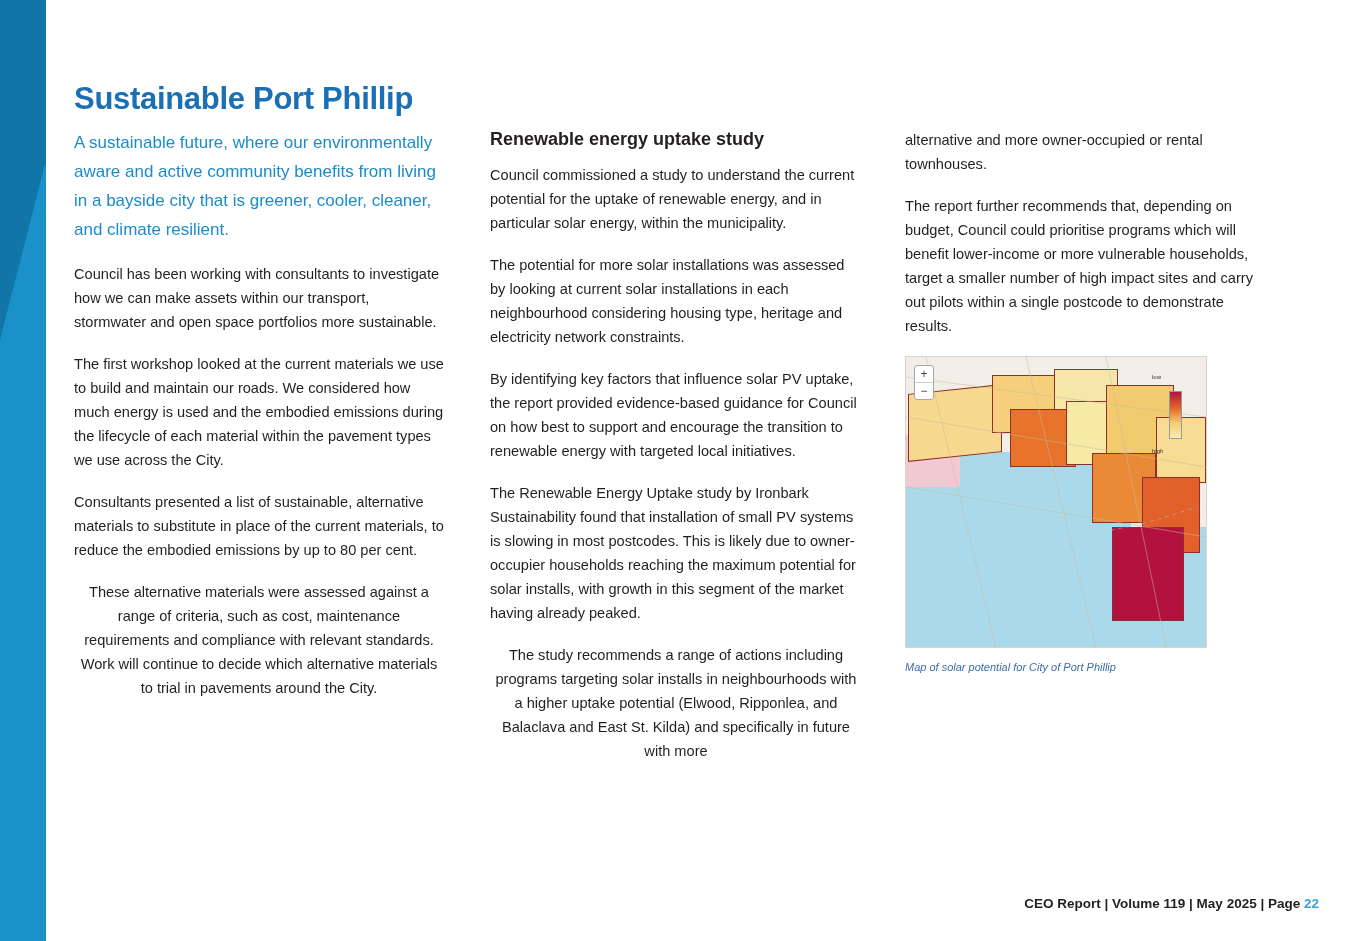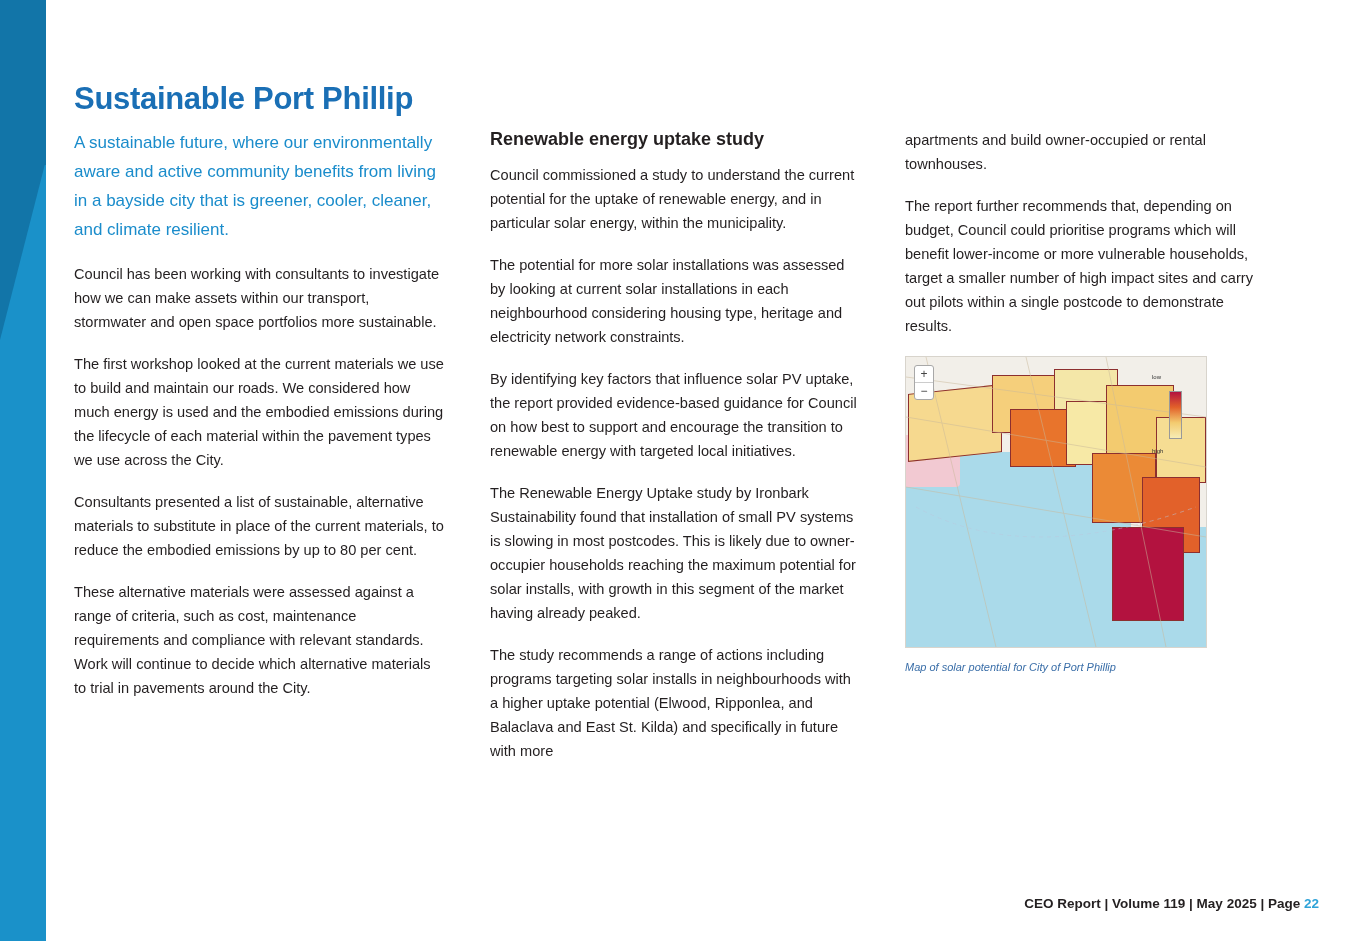--- a/index.html
+++ b/index.html
@@ -85,21 +85,21 @@
   .subhead {
     font-weight: bold;
     color: #231f20;
     font-size: 18px;
     line-height: 23px;
     margin: 0 0 12px 0;
   }
   p.body {
     margin: 0 0 18px 0;
   }
-  p.body:last-child { margin-bottom: 0; }
+  p.body:last-child { margin-bottom: 0; text-align: center; }
 
   
   .figure {
     margin-top: 10px;
     position: relative;
   }
   .map {
     position: relative;
     width: 300px;
     height: 290px;
@@ -224,21 +224,21 @@
     <div class="col col-2">
       <p class="subhead">Renewable energy uptake study</p>
       <p class="body">Council commissioned a study to understand the current potential for the uptake of renewable energy, and in particular solar energy, within the municipality.</p>
       <p class="body">The potential for more solar installations was assessed by looking at current solar installations in each neighbourhood considering housing type, heritage and electricity network constraints.</p>
       <p class="body">By identifying key factors that influence solar PV uptake, the report provided evidence-based guidance for Council on how best to support and encourage the transition to renewable energy with targeted local initiatives.</p>
       <p class="body">The Renewable Energy Uptake study by Ironbark Sustainability found that installation of small PV systems is slowing in most postcodes. This is likely due to owner-occupier households reaching the maximum potential for solar installs, with growth in this segment of the market having already peaked.</p>
       <p class="body">The study recommends a range of actions including programs targeting solar installs in neighbourhoods with a higher uptake potential (Elwood, Ripponlea, and Balaclava and East St. Kilda) and specifically in future with more</p>
     </div>
 
     <div class="col col-3">
-      <p class="body">apartments and build owner-occupied or rental townhouses.</p>
+      <p class="body">alternative and more owner-occupied or rental townhouses.</p>
       <p class="body">The report further recommends that, depending on budget, Council could prioritise programs which will benefit lower-income or more vulnerable households, target a smaller number of high impact sites and carry out pilots within a single postcode to demonstrate results.</p>
 
       <div class="figure">
         <div class="map">
           <div class="map-water"></div>
           <div class="map-water2"></div>
           <div class="map-pink"></div>
 
           <div class="zone z1"></div>
           <div class="zone z2"></div>

